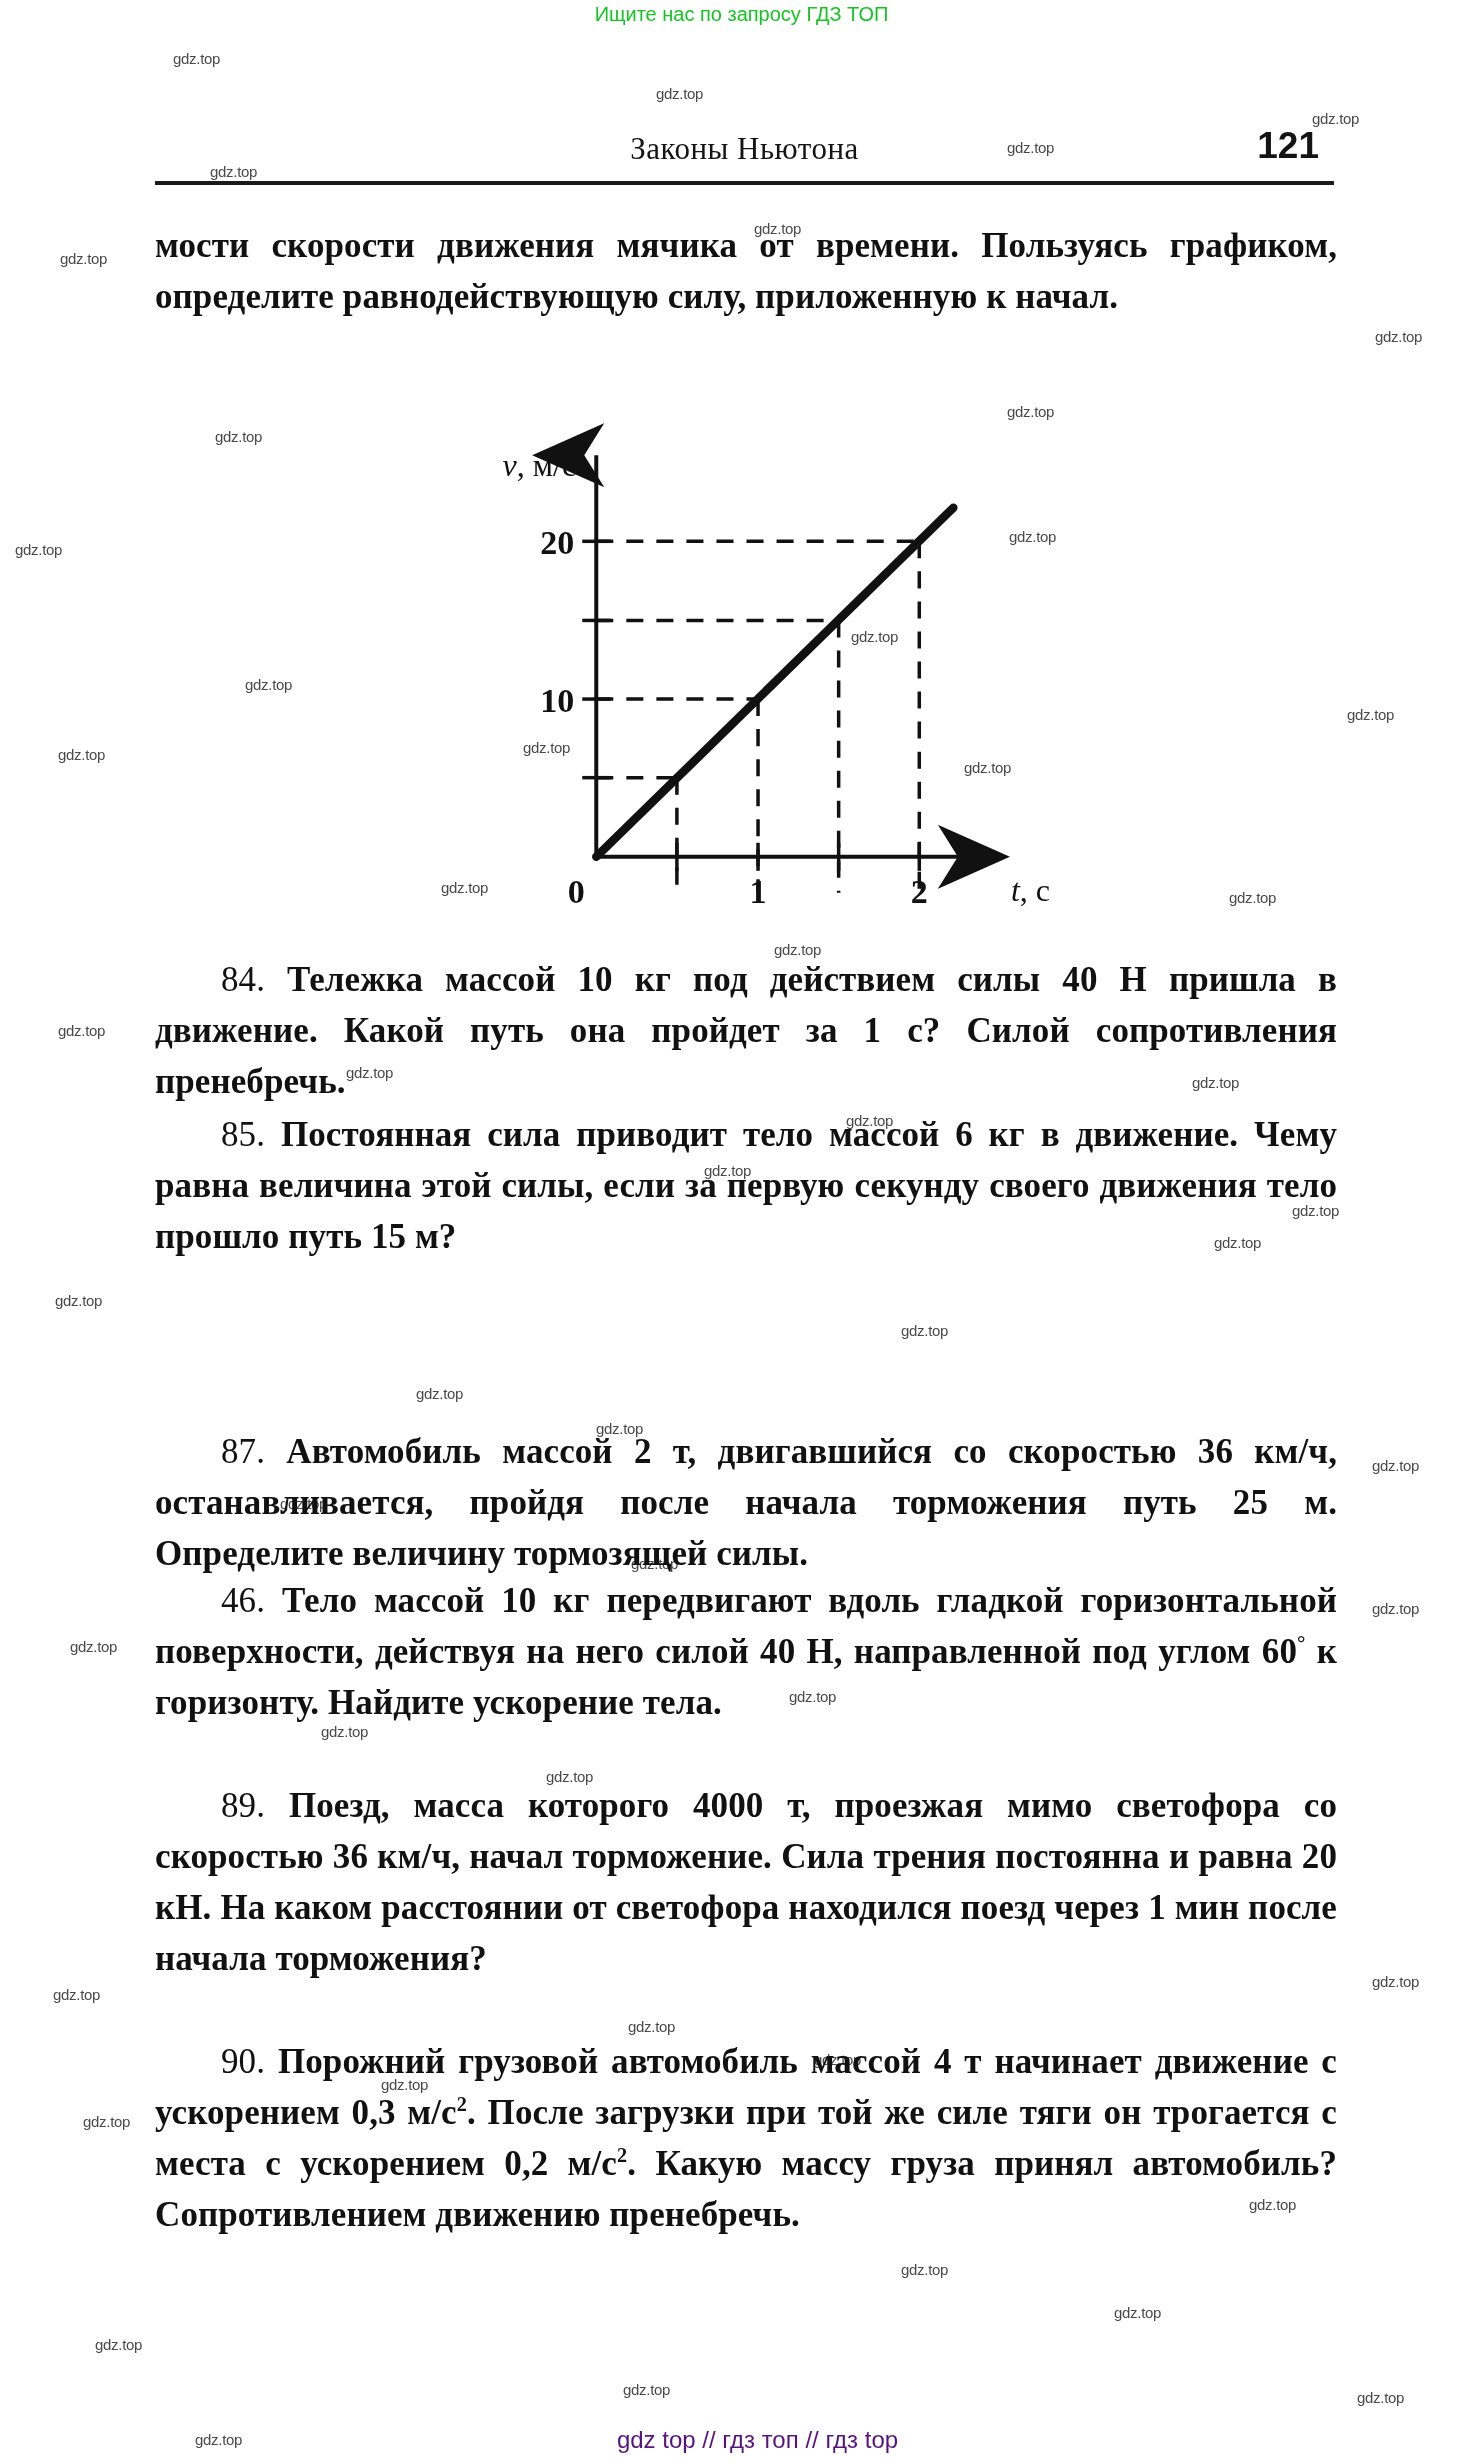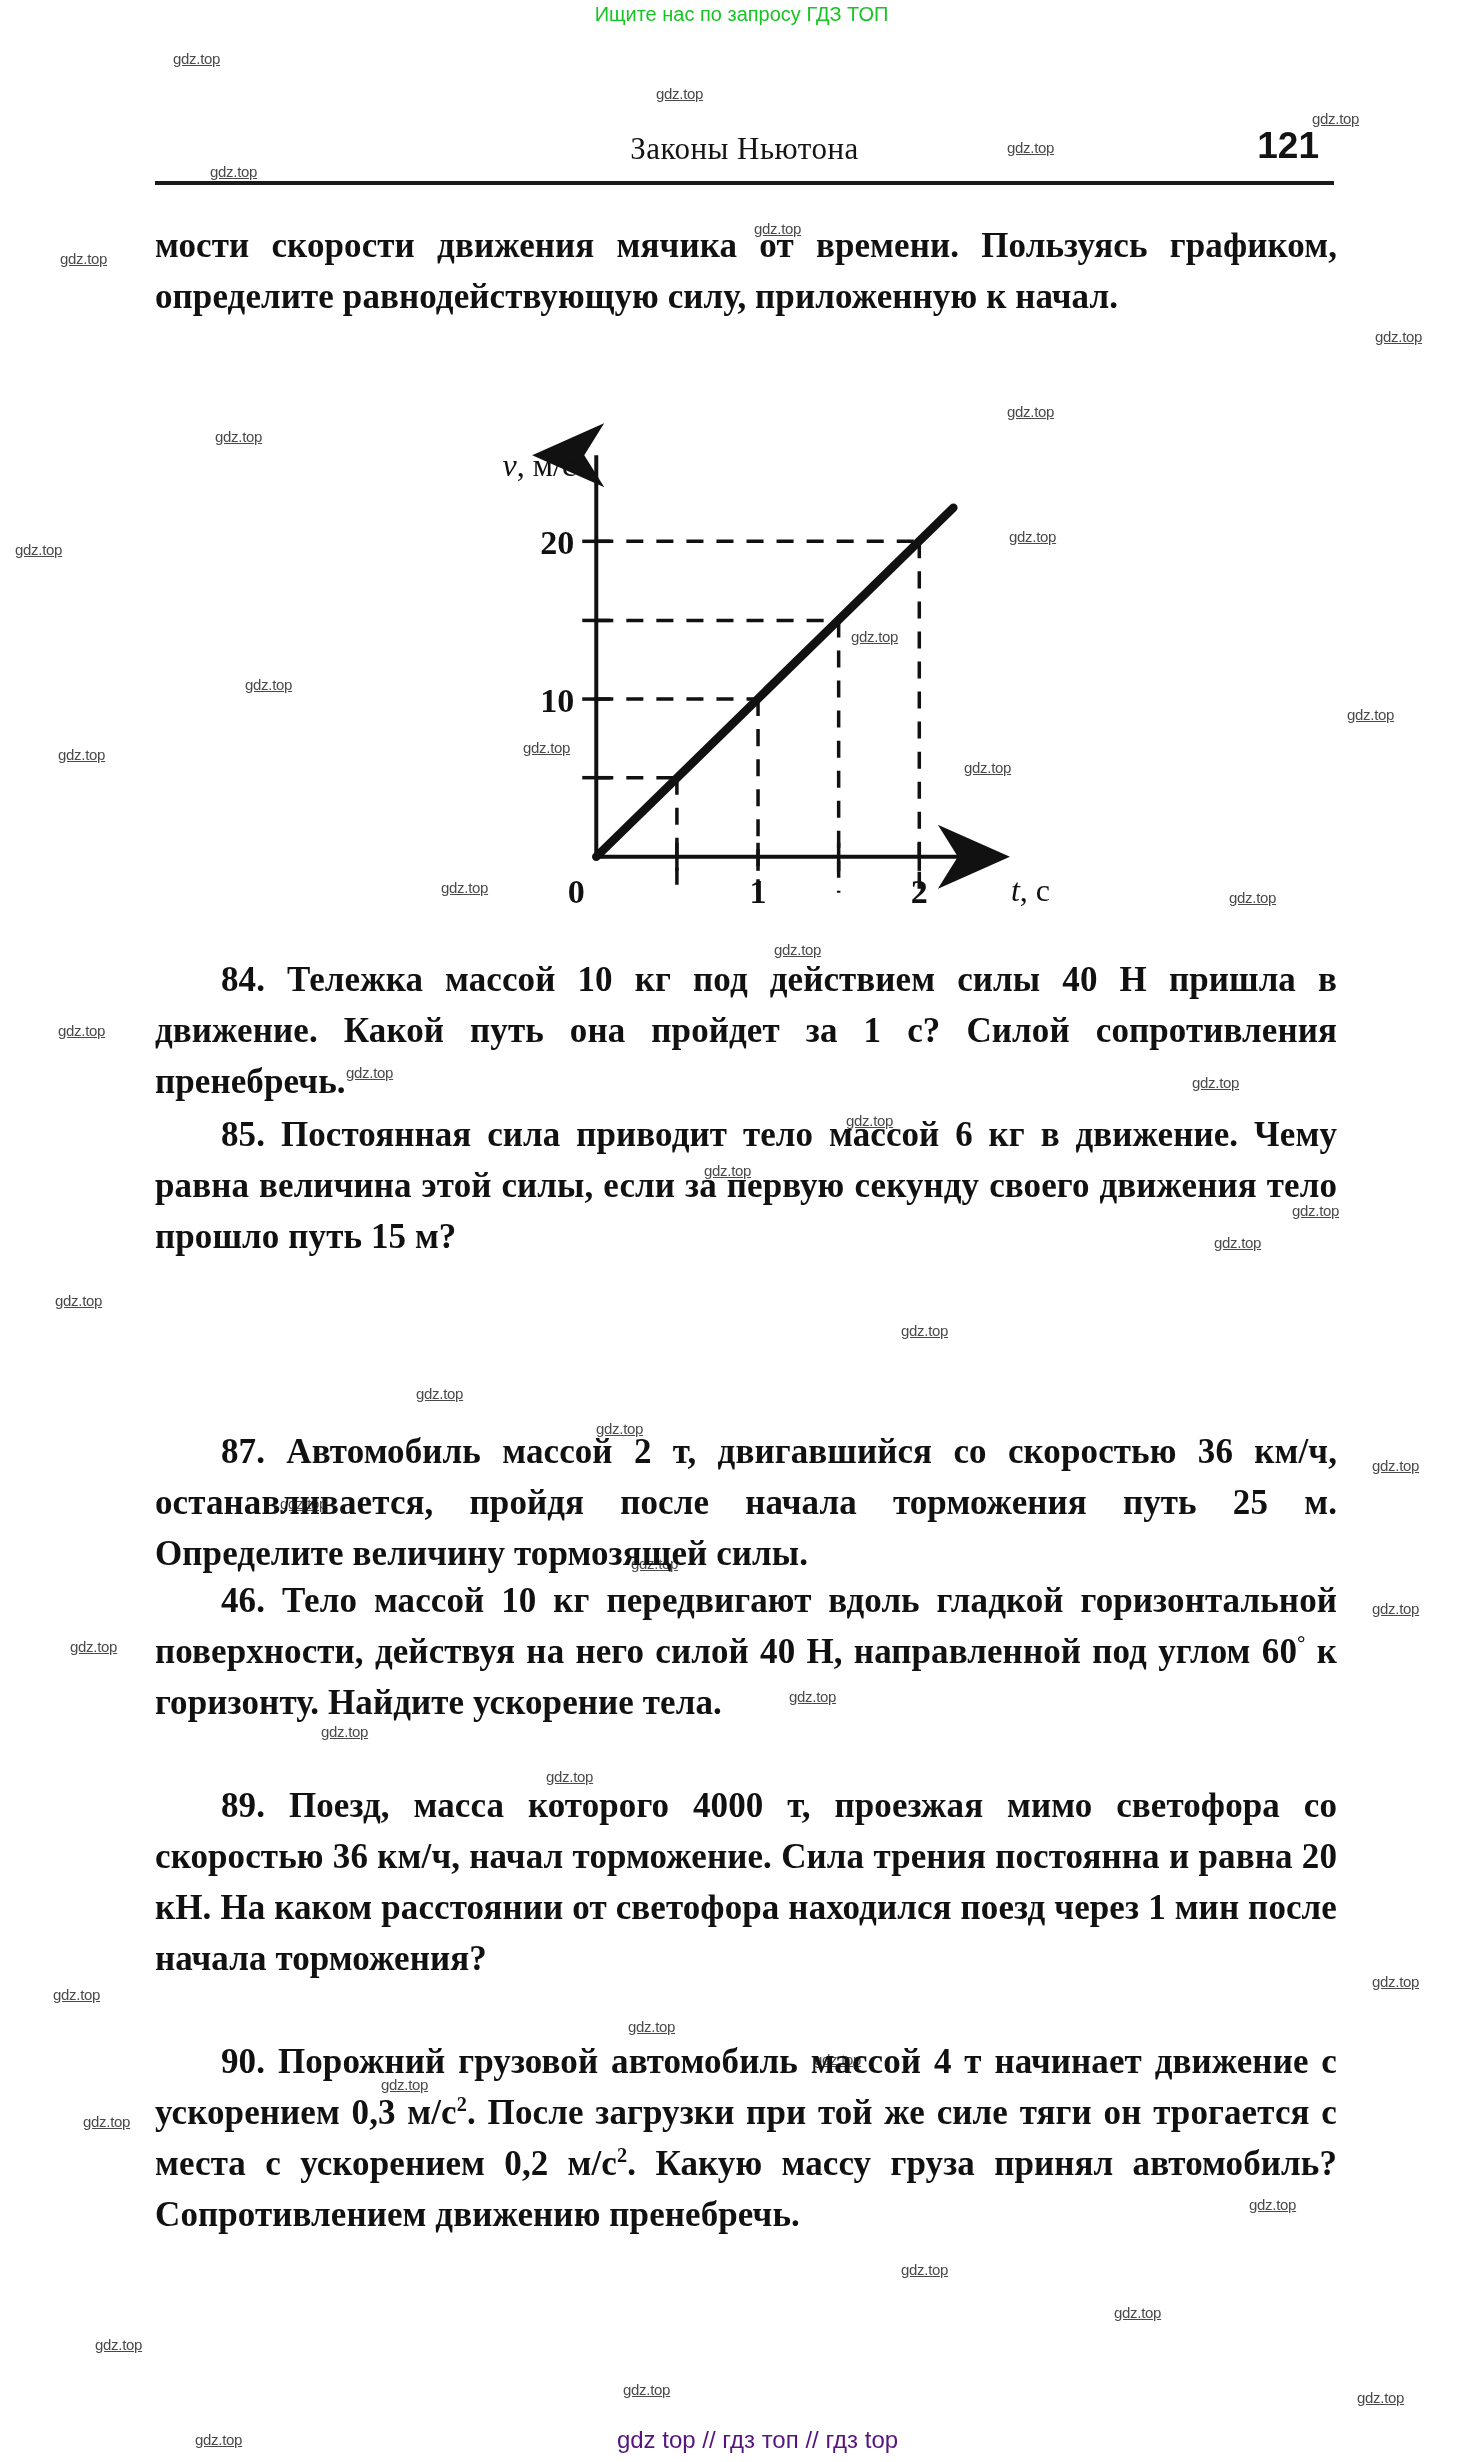--- a/index.html
+++ b/index.html
@@ -21,21 +21,20 @@
   
   .wm {
     position: absolute;
     font-family: "Liberation Sans", sans-serif;
     color: #3a3a3a;
     font-size: 15px;
     white-space: nowrap;
     pointer-events: none;
     opacity: .92;
     letter-spacing: -0.3px;
-    text-decoration: underline;
   }
 
   
   .promo {
     position: absolute;
     top: 3px;
     left: 0;
     width: 1483px;
     text-align: center;
     font-family: "Liberation Sans", sans-serif;
@@ -91,21 +90,21 @@
     font-family: "Liberation Serif", serif;
     font-size: 35px;
     line-height: 51px;
     color: #111111;
     text-align: justify;
     text-align-last: left;
     letter-spacing: 0.1px;
     font-weight: 600;
   }
   p.para.indent { text-indent: 66px; }
-  .qnum { font-weight: 700; }
+  .qnum { font-weight: 400; }
   sup { font-size: 0.58em; vertical-align: super; line-height: 0; }
   .deg { font-size: 0.6em; vertical-align: super; line-height: 0; }
 
   
   #figure {
     position: absolute;
     left: 426px;
     top: 416px;
     width: 626px;
     height: 491px;

